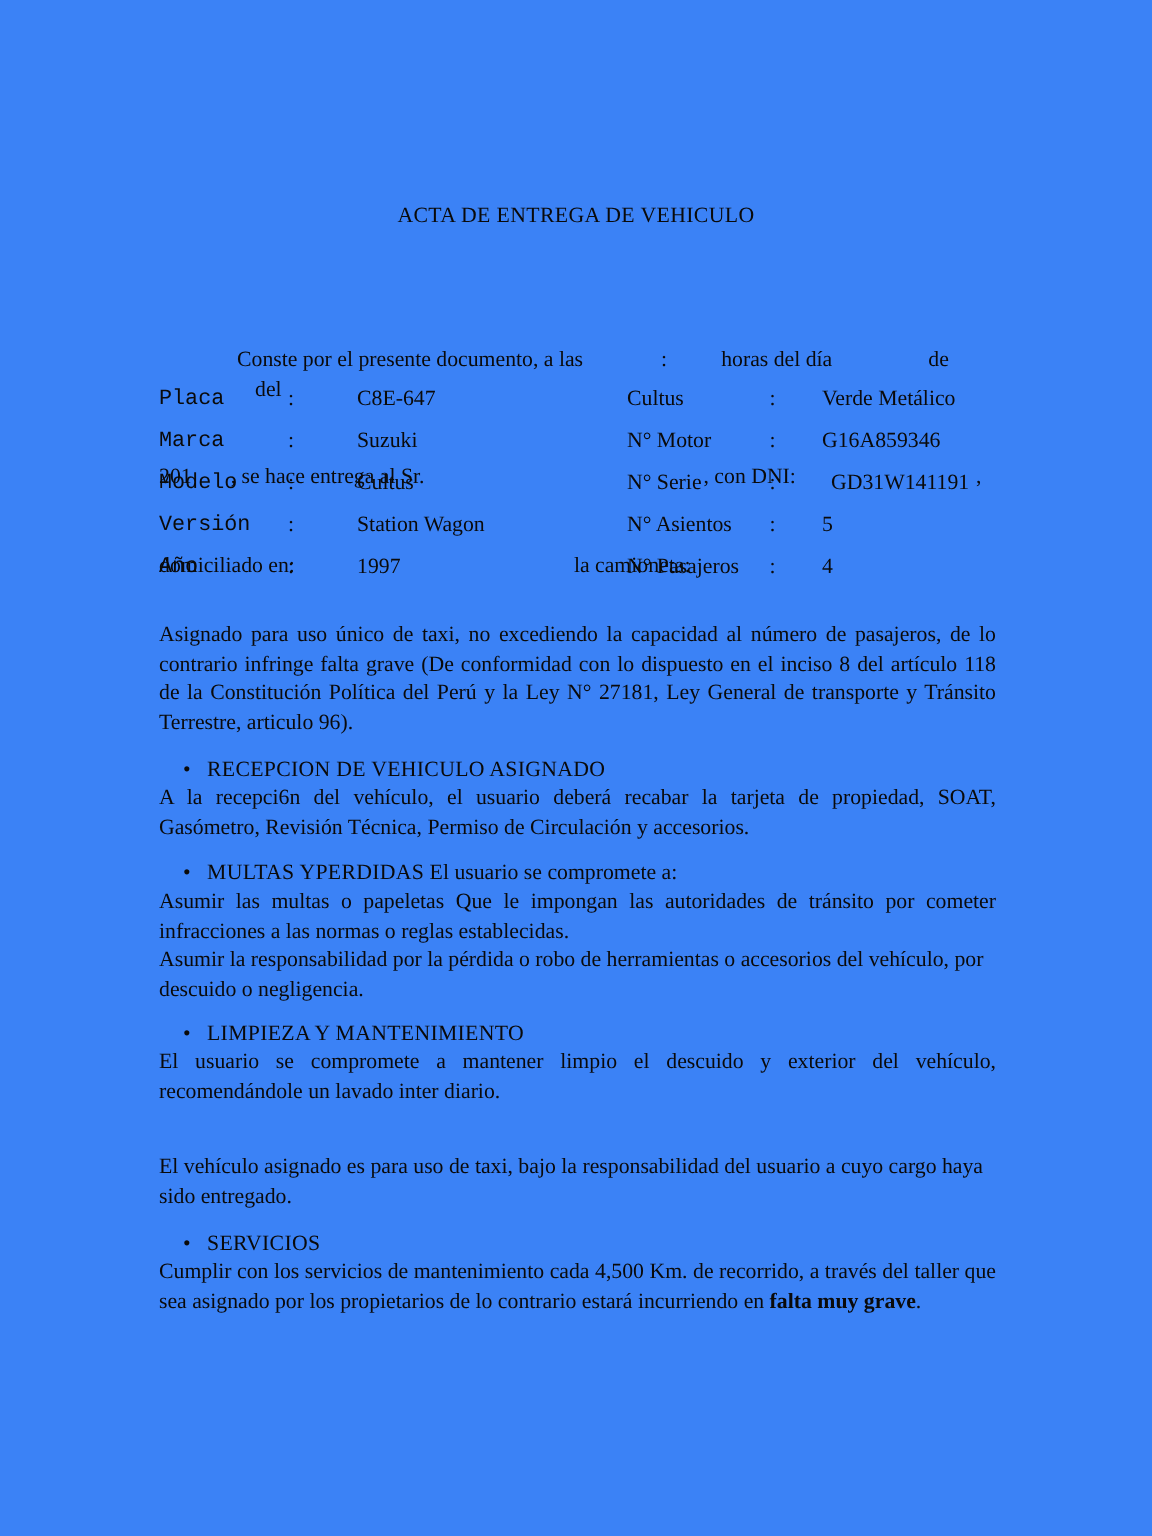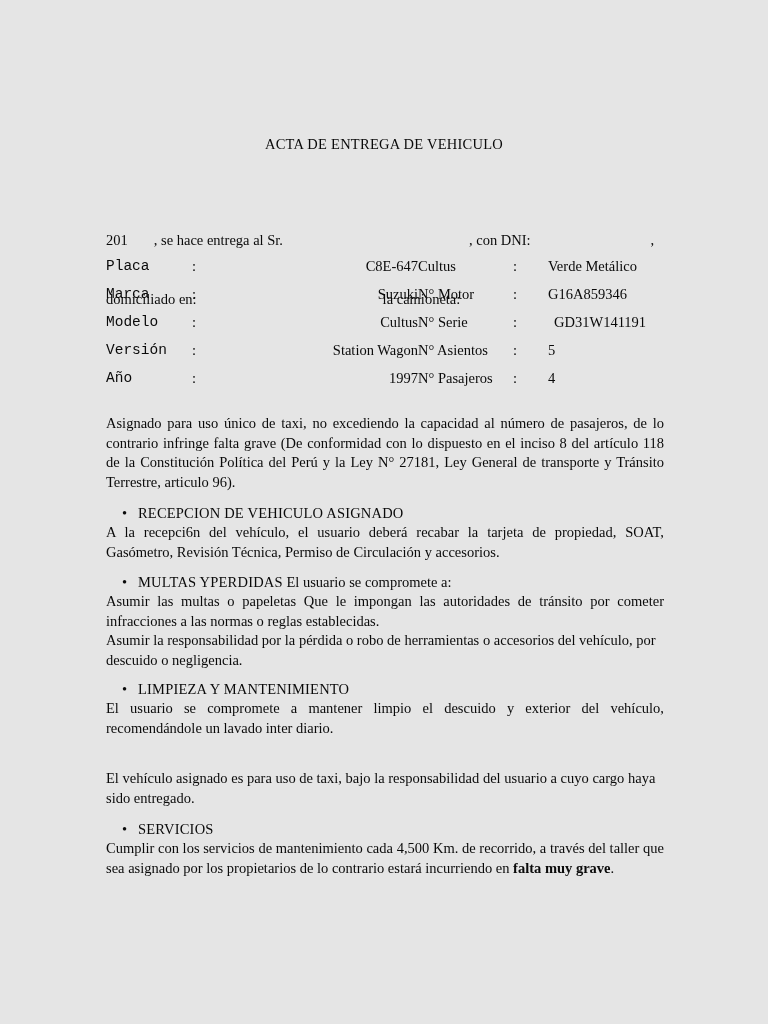--- a/index.html
+++ b/index.html
@@ -13,21 +13,21 @@
     position: relative;
     font-family: "Liberation Serif", "DejaVu Serif", serif;
     color: #0a0a0a;
     -webkit-font-smoothing: antialiased;
   }
   .page {
     position: absolute;
     left: 0; top: 0;
     width: 768px;
     height: 1024px;
-    background: #e5e5e5;
+    background: #3b82f6;
     overflow: hidden;
   }
   
   .doc-title {
     position: absolute;
     left: 0;
     top: 136px;
     width: 768px;
     text-align: center;
     font-size: 14.5px;
@@ -64,21 +64,21 @@
     border-collapse: collapse;
   }
   .vehicle-table td {
     padding: 0;
     height: 28px;
     vertical-align: middle;
     white-space: nowrap;
   }
   .col-lbl-l { width: 86px; font-family: Liberation Mono, monospace; }
   .col-col-l { width: 46px; }
-  .col-val-l { width: 180px; text-align: right; }
+  .col-val-l { width: 180px; }
   .col-lbl-r { width: 95px; }
   .col-col-r { width: 35px; }
   .col-val-r { width: auto; }
   .val-serie { padding-left: 6px !important; }
 
   
   .para {
     position: absolute;
     left: 106px;
     width: 558px;
@@ -110,20 +110,21 @@
   b { font-weight: bold; }
 </style>
 </head>
 <body>
 
 <div class="page">
 
   <div class="doc-title">ACTA DE ENTREGA DE VEHICULO</div>
 
   <div class="intro">
+    <span class="ln"><span class="indent-first"></span><span>Conste por el presente documento, a las</span><span class="gap-md"></span><span>:</span><span class="gap-sm"></span><span>horas del día</span><span class="gap-lg"></span><span>de</span><span class="gap-lg"></span><span>del</span></span>
     <span class="ln"><span>201</span><span class="gap-xs"></span><span>, se hace entrega al Sr.</span><span class="gap-xxl"></span><span>, con DNI:</span><span class="gap-xl"></span><span>,</span></span>
     <span class="ln"><span>domiciliado en:</span><span class="gap-xxl"></span><span>la camioneta:</span></span>
   </div>
 
   <table class="vehicle-table">
     <tbody>
       <tr>
         <td class="col-lbl-l">Placa</td>
         <td class="col-col-l">:</td>
         <td class="col-val-l">C8E-647</td>

